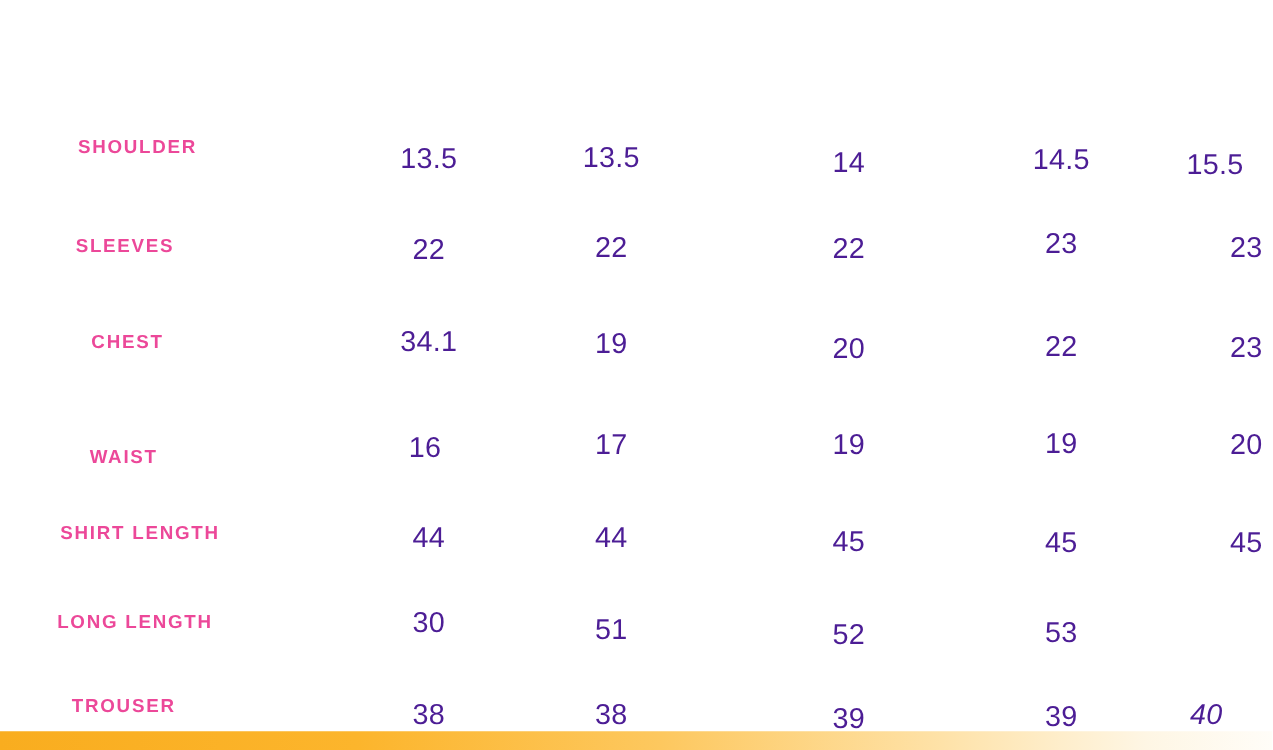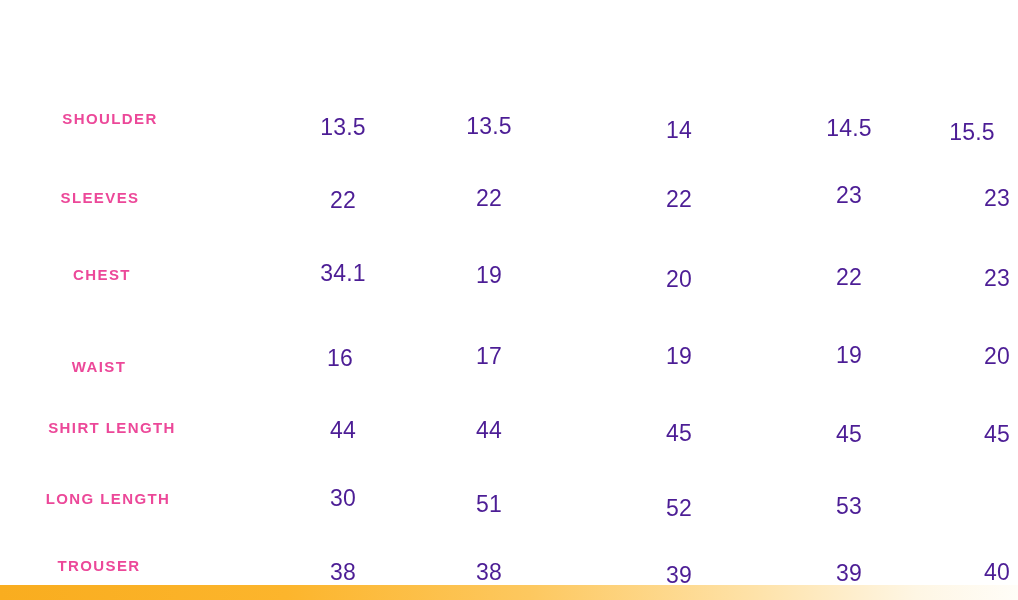--- a/index.html
+++ b/index.html
@@ -130,19 +130,19 @@
         <div class="cell-value" style="left: 295px; top: 430px;">30</div>
         <div class="cell-value" style="left: 441px; top: 436px;">51</div>
         <div class="cell-value" style="left: 631px; top: 440px;">52</div>
         <div class="cell-value" style="left: 801px; top: 438px;">53</div>
         <div class="cell-value" style="left: 988px; top: 437px;">55</div>
         <div class="row-label" style="left: 99px; top: 497px;">TROUSER</div>
         <div class="cell-value" style="left: 295px; top: 504px;">38</div>
         <div class="cell-value" style="left: 441px; top: 504px;">38</div>
         <div class="cell-value" style="left: 631px; top: 507px;">39</div>
         <div class="cell-value" style="left: 801px; top: 505px;">39</div>
-        <div class="cell-value" style="left: 949px; top: 504px;">40</div>
+        <div class="cell-value" style="left: 917px; top: 504px; font-style: italic;">40</div>
       </div>
   </div>
 
   <div class="footer-bar"></div>
 
 </div>
 
 </body></html>

